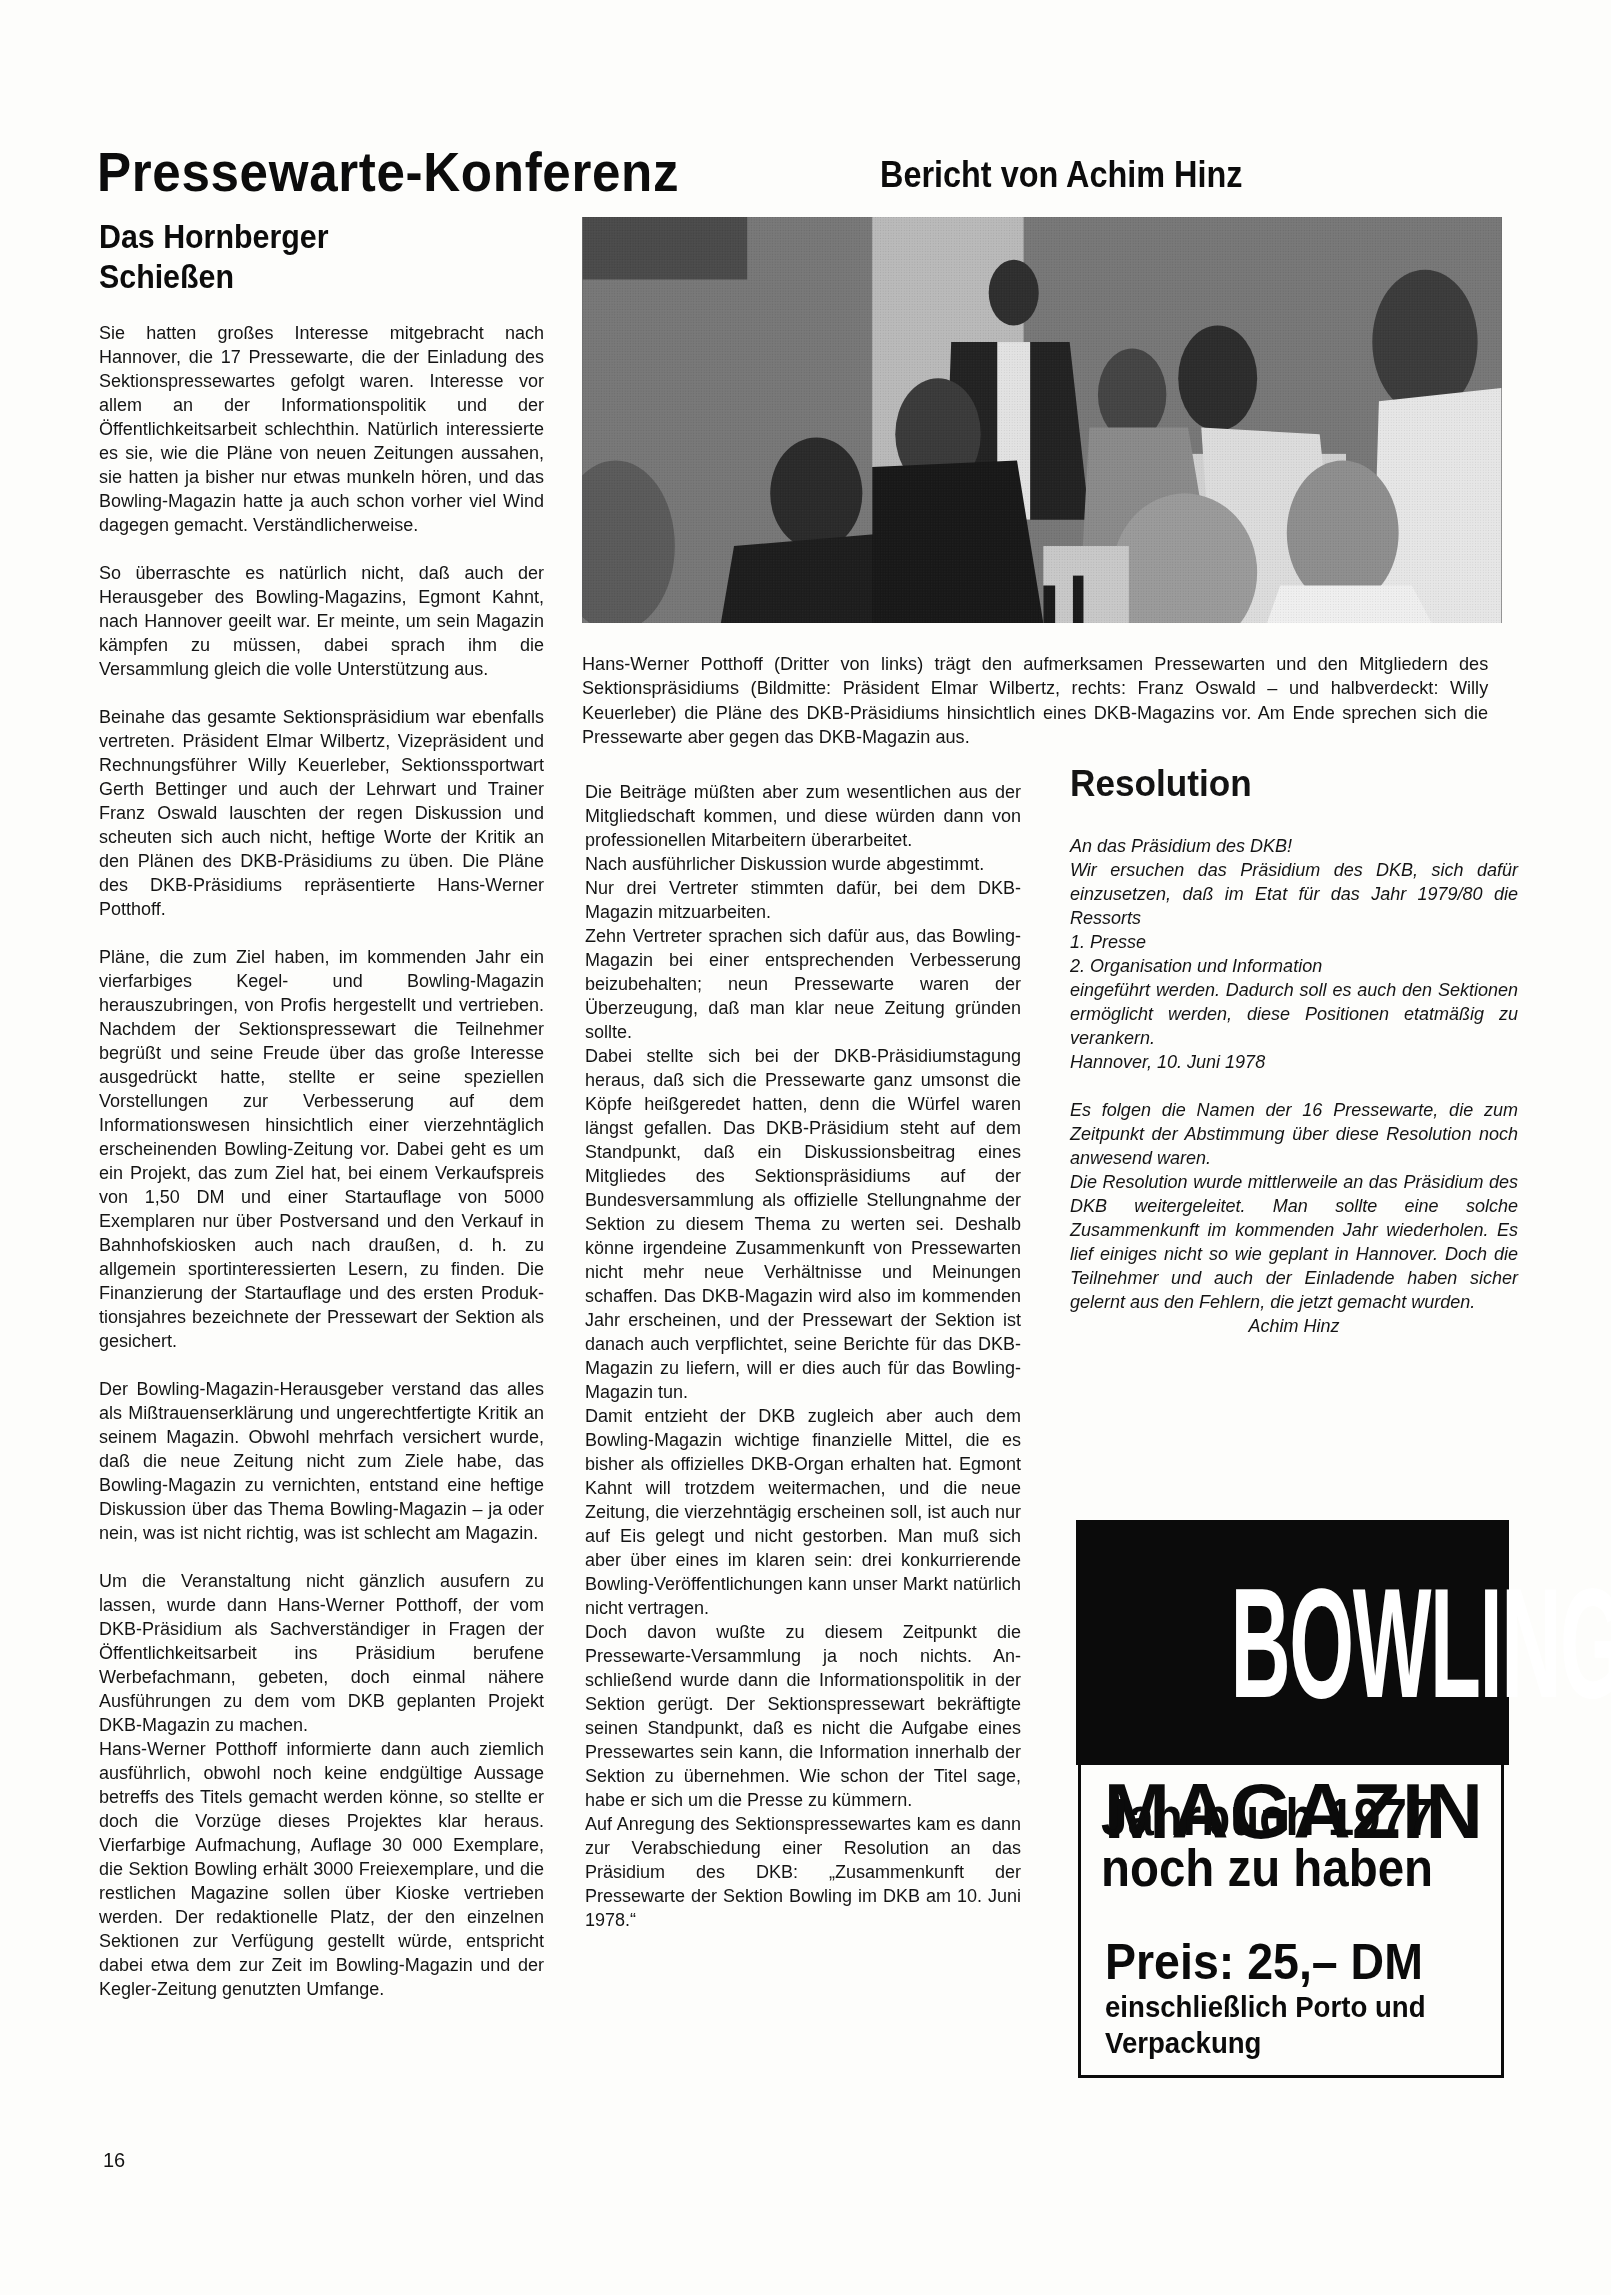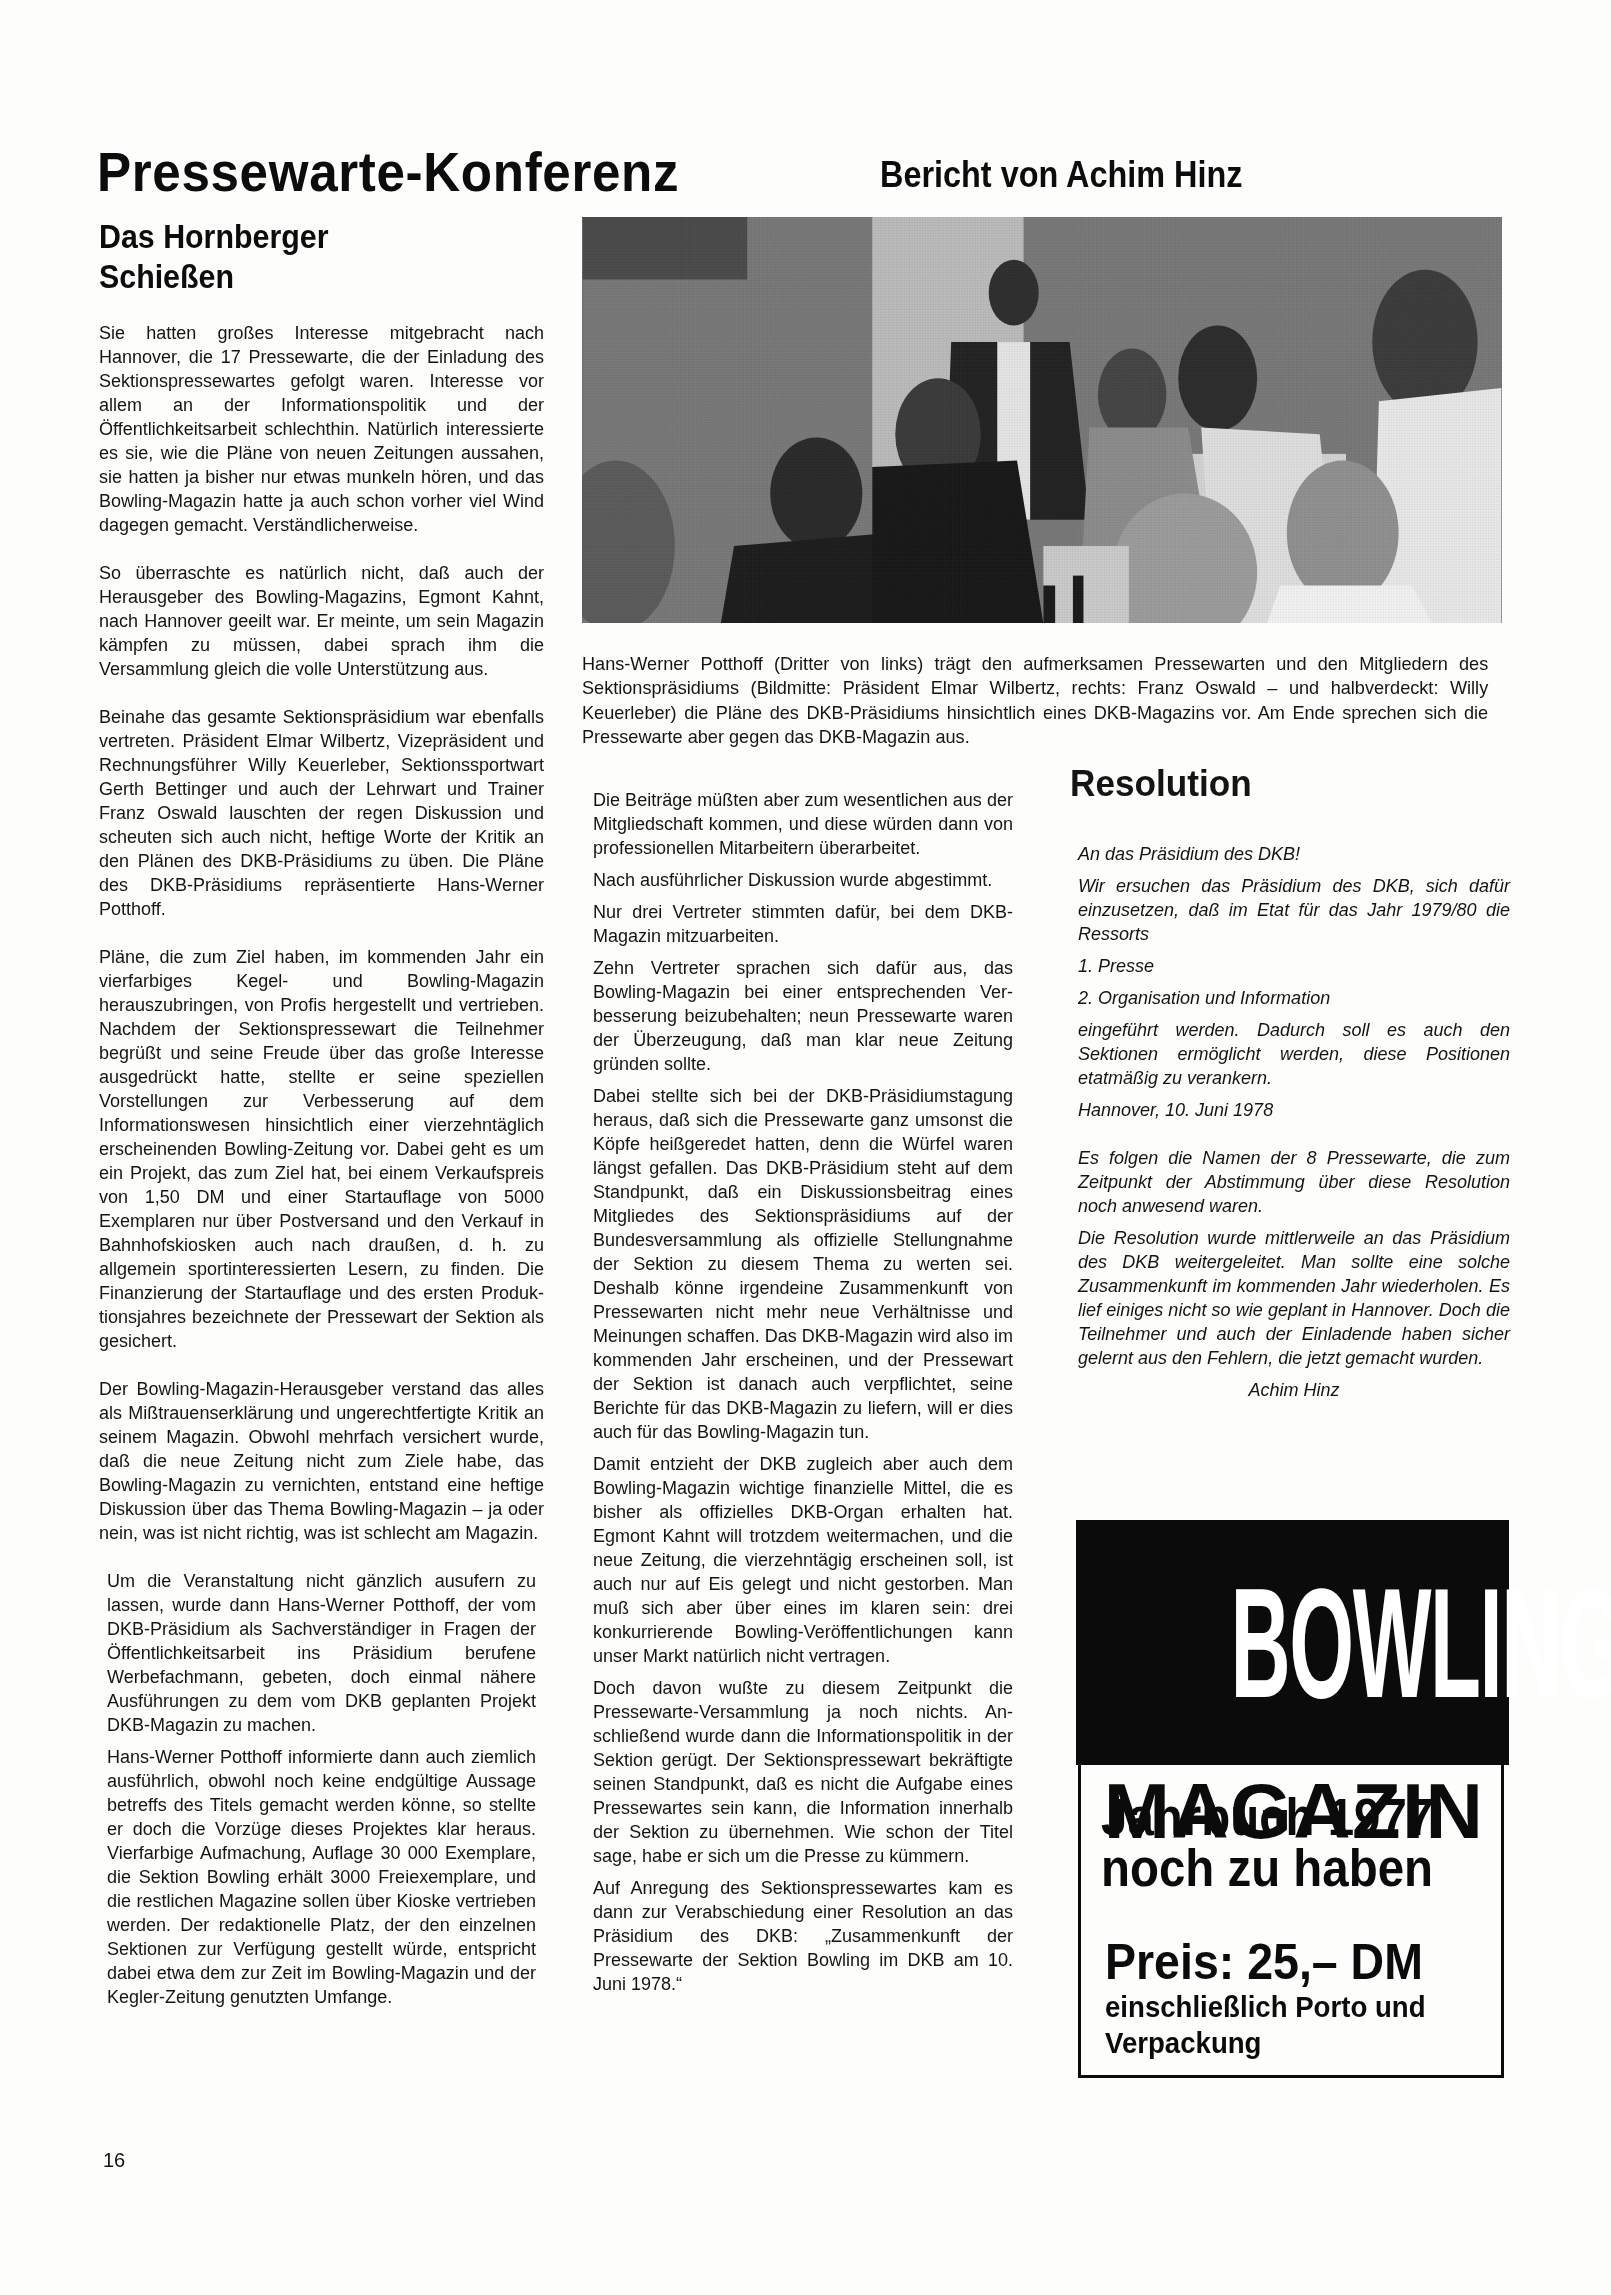--- a/index.html
+++ b/index.html
@@ -4,21 +4,21 @@
 <style>
   html, body { margin:0; padding:0; background:#fdfdfb; }
   body { width:1612px; height:2295px; position:relative; overflow:hidden; color:#141414;
          font-family:"Liberation Sans", sans-serif; }
   .abs { position:absolute; }
   #title { left:97px; top:140px; font-size:55px; font-weight:bold; letter-spacing:0.7px; transform:scaleX(0.93); transform-origin:left top; white-space:nowrap; color:#0c0c0c; }
   #byline { left:880px; top:154px; font-size:36px; font-weight:bold; transform:scaleX(0.9); transform-origin:left top; white-space:nowrap; color:#0c0c0c; }
   #subhead { left:99px; top:217px; font-size:33px; font-weight:bold; line-height:40px; transform:scaleX(0.92); transform-origin:left top; color:#0c0c0c; }
   .col { font-size:18px; line-height:24px; text-align:justify; }
   .col p { margin:0 0 24px 0; hyphens:manual; }
-  .col p.tight { margin:8px; }
+  .col p.tight { margin:0; }
   #col1 { left:99px; top:321px; width:445px; }
   #col2 { left:585px; top:780px; width:436px; }
   #col3 { left:1070px; top:834px; width:448px;font-style:italic; }
   #photo { left:582px; top:217px; width:920px; height:406px; background:#6e6e6e; overflow:hidden; }
   #caption { left:582px; top:652px; width:920px; font-size:18.4px; line-height:24.4px; text-align:justify; transform:scaleX(0.985); transform-origin:left top; }
   #res-head { left:1070px; top:763px; font-size:37px; font-weight:bold; transform:scaleX(0.95); transform-origin:left top; }
   #signature { text-align:center; }
   #ad-black { left:1076px; top:1520px; width:433px; height:245px; background:#0b0b0b; display:flex; align-items:center; justify-content:flex-start; }
   #ad-bowling { color:#fff; font-size:149px; font-weight:bold; font-family:"Liberation Sans Narrow","Liberation Sans", sans-serif; transform:scaleX(0.56) scaleY(1.05); letter-spacing:-2.6px; line-height:1; white-space:nowrap; }
   #ad-magazin { left:1074px; top:1772px; width:440px; text-align:center; font-size:78px; font-weight:900; line-height:1; letter-spacing:1.3px; transform:scaleX(1.02); color:#0b0b0b; }
@@ -108,21 +108,21 @@
 
 <div id="col3" class="abs col">
   <div style="margin-bottom:24px;">
     <p class="tight" style="text-align:left">An das Präsidium des DKB!</p>
     <p class="tight">Wir ersuchen das Präsidium des DKB, sich dafür einzusetzen, daß im Etat für das Jahr 1979/80 die Ressorts</p>
     <p class="tight" style="text-align:left">1. Presse</p>
     <p class="tight" style="text-align:left">2. Organisation und Information</p>
     <p class="tight">eingeführt werden. Dadurch soll es auch den Sektionen ermöglicht werden, diese Positionen etatmäßig zu verankern.</p>
     <p class="tight" style="text-align:left">Hannover, 10. Juni 1978</p>
   </div>
-  <p class="tight">Es folgen die Namen der 8 Pressewarte, die zum Zeitpunkt der Abstimmung über diese Reso­lution noch anwesend waren.</p>
+  <p class="tight">Es folgen die Namen der 16 Pressewarte, die zum Zeitpunkt der Abstimmung über diese Reso­lution noch anwesend waren.</p>
   <p class="tight">Die Resolution wurde mittlerweile an das Präsi­dium des DKB weitergeleitet. Man sollte eine solche Zusammenkunft im kommenden Jahr wiederholen. Es lief einiges nicht so wie geplant in Hannover. Doch die Teilnehmer und auch der Einladende haben sicher gelernt aus den Feh­lern, die jetzt gemacht wurden.</p>
   <p id="signature" class="tight">Achim Hinz</p>
 </div>
 
 <div id="ad-black" class="abs">
   <span id="ad-bowling">BOWLING</span>
 </div>
 <div id="ad-magazin" class="abs">MAGAZIN</div>
 <div id="ad-box" class="abs"></div>
 <div id="ad-jahrbuch" class="abs">

